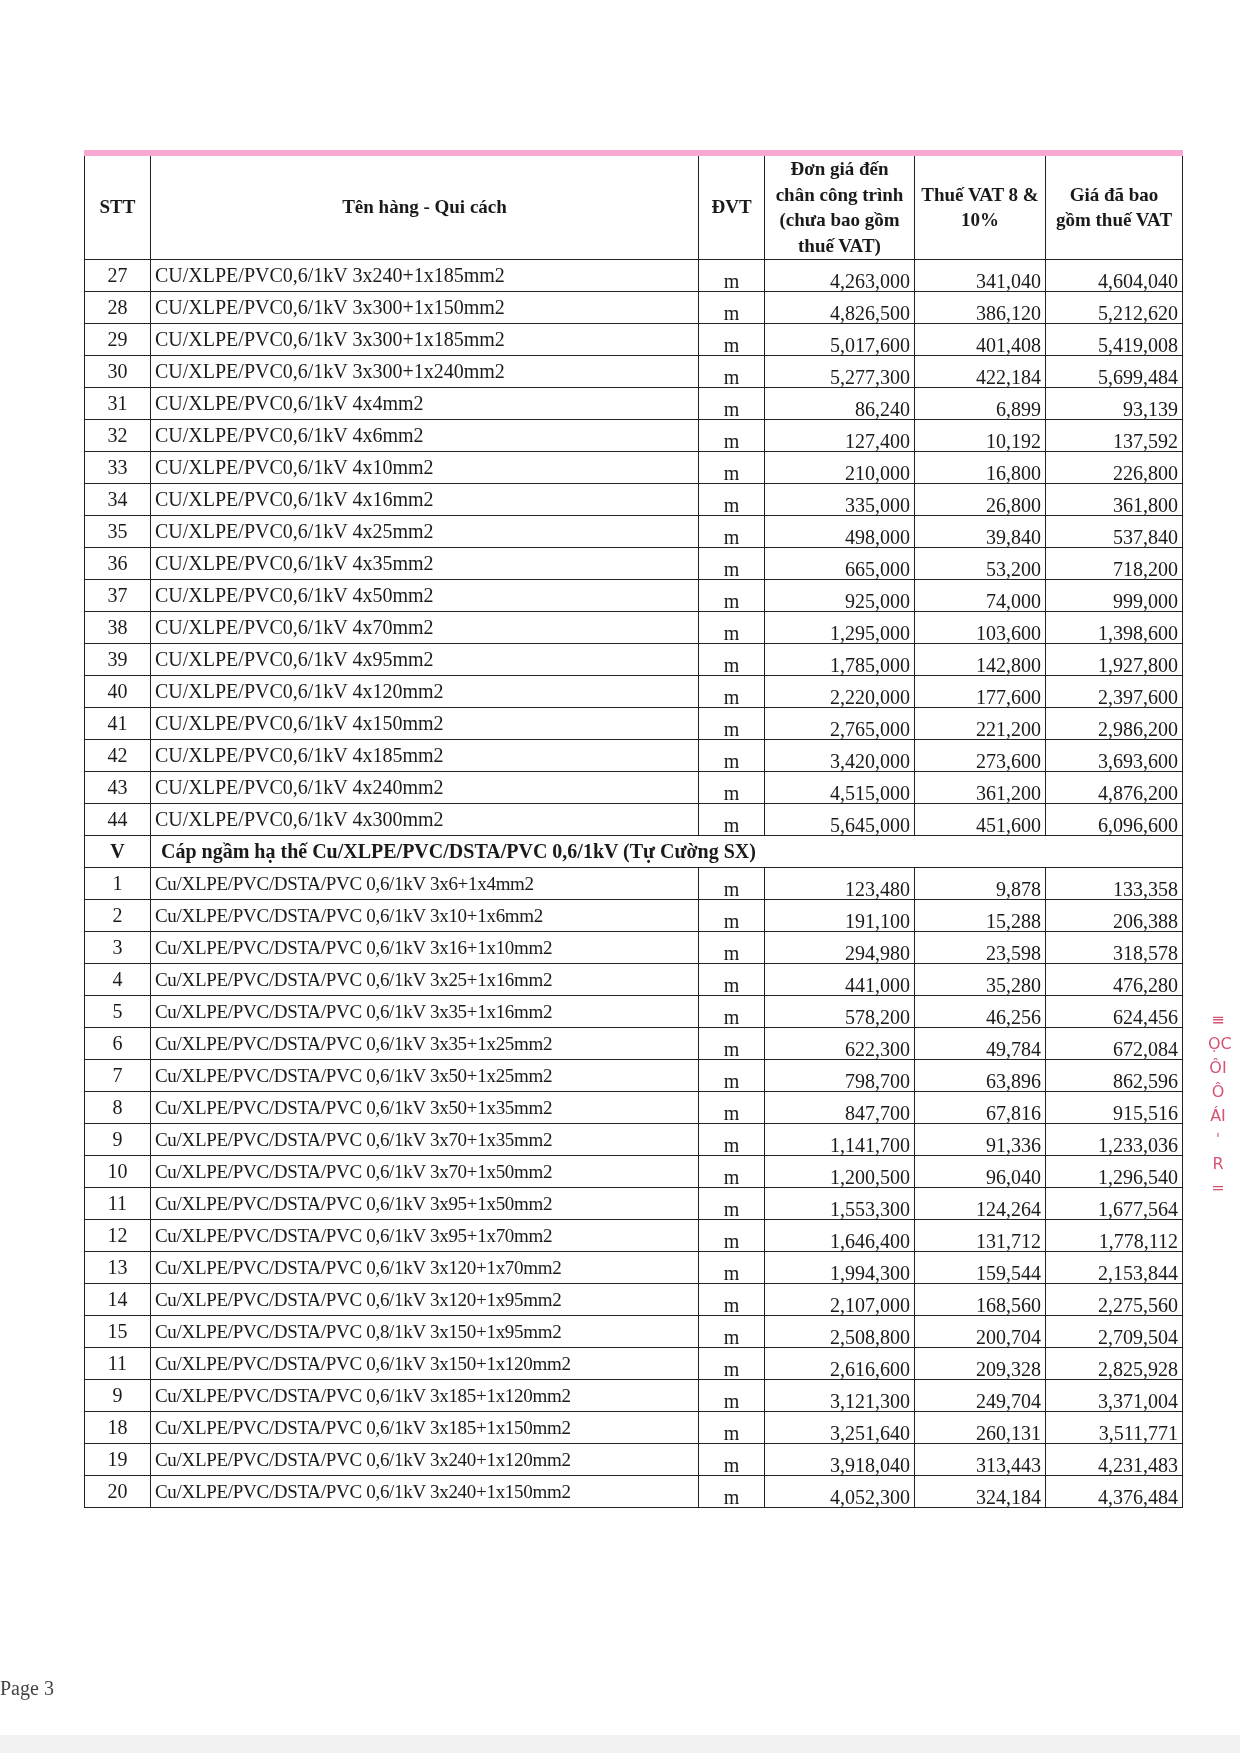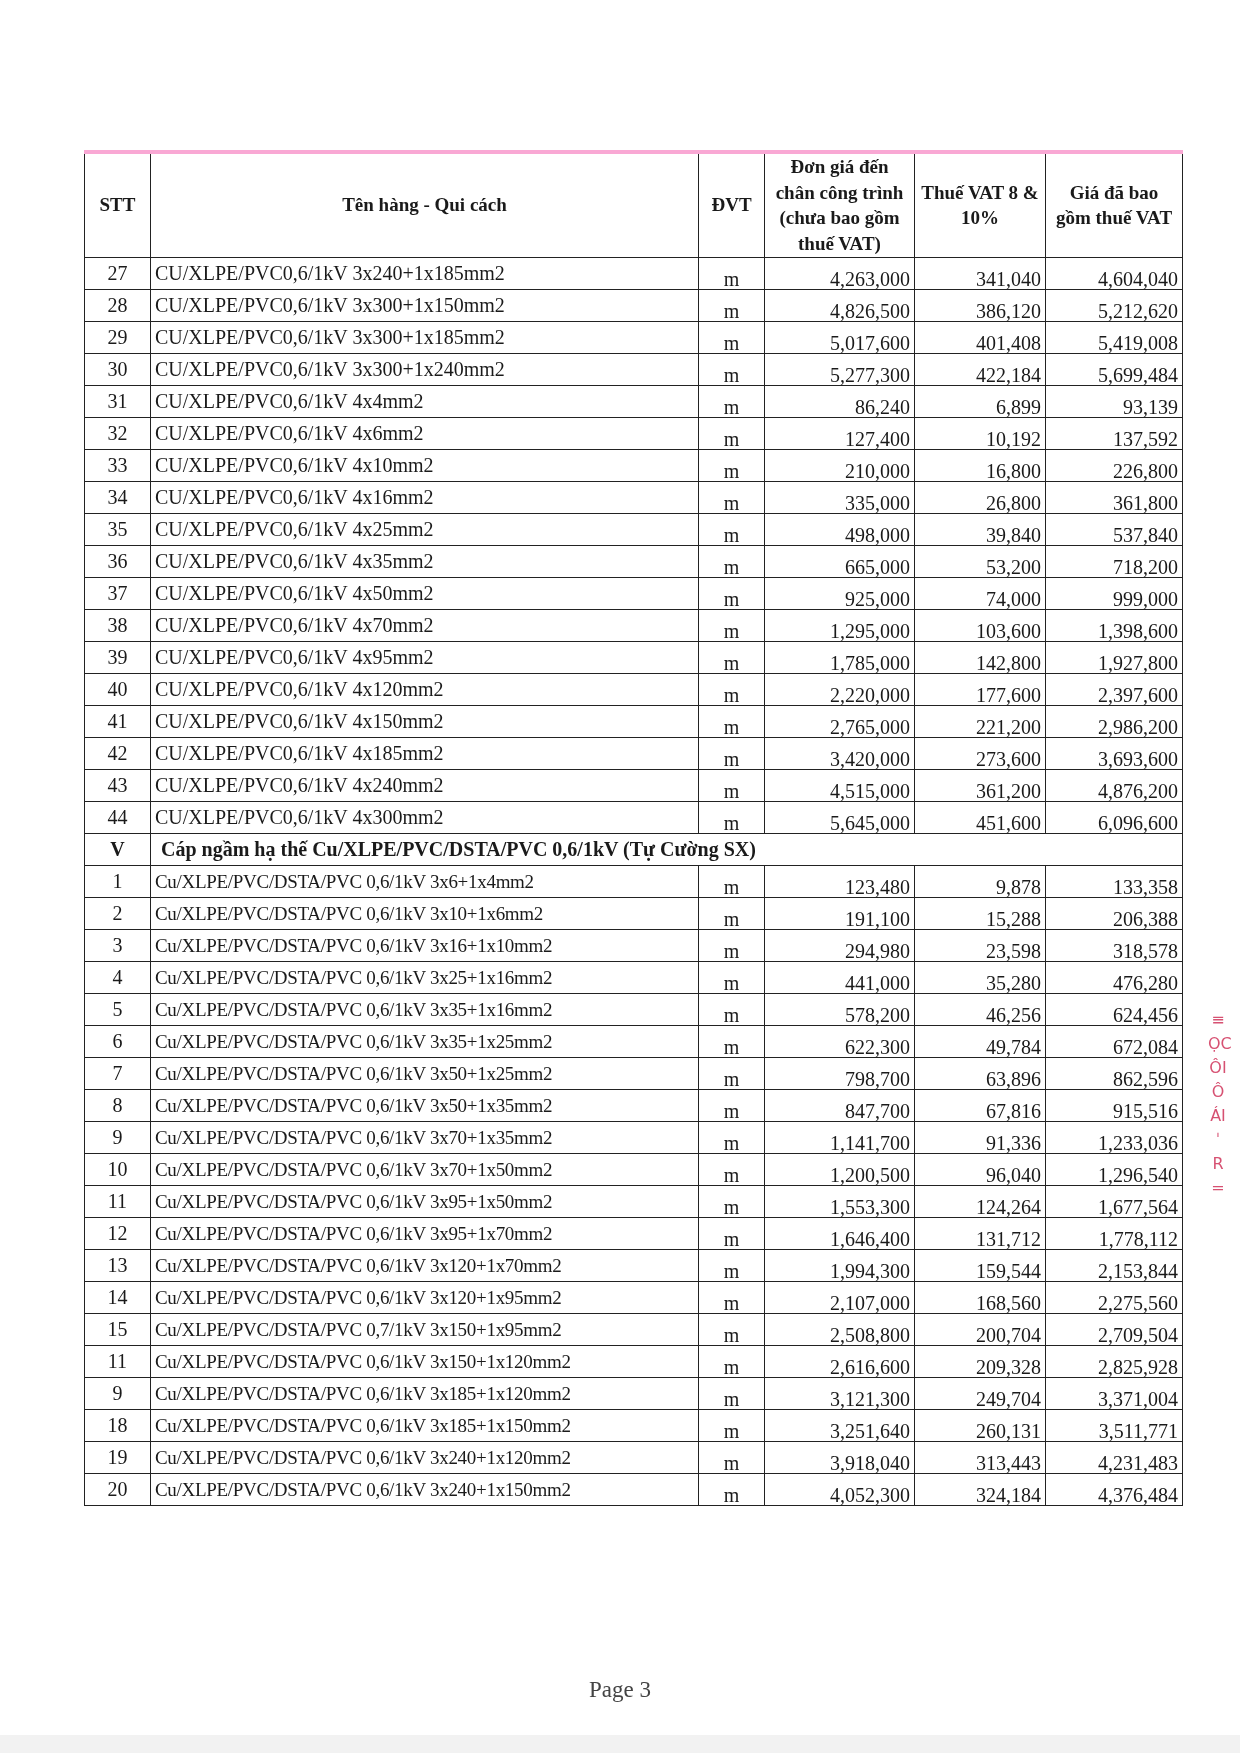--- a/index.html
+++ b/index.html
@@ -30,21 +30,21 @@
       font-size: 20px;
       line-height: 1;
     }
     table.price-table thead th {
       height: 104px;
       font-weight: bold;
       text-align: center;
       vertical-align: middle;
       font-size: 19px;
       line-height: 1.35;
-      border-top: 4px solid #f9a8d4;
+      border-top: 6px solid #f9a8d4;
     }
     col.c-stt { width: 66px; }
     col.c-name { width: 548px; }
     col.c-dvt { width: 66px; }
     col.c-price { width: 150px; }
     col.c-vat { width: 131px; }
     col.c-total { width: 137px; }
     td.stt { text-align: center; }
     td.name { text-align: left; white-space: nowrap; overflow: hidden; }
     td.name.cu-dsta { font-size: 19px; letter-spacing: -0.3px; }
@@ -55,22 +55,21 @@
       border-right: none;
       white-space: nowrap;
       overflow: visible;
       font-size: 20px;
       padding-left: 10px;
     }
     tr.section-row td.section-empty { border-left: none; }
     .page-number {
       position: absolute;
       top: 1677px; left: 0; width: 1240px;
-      text-align: center;
-      font-size: 23px;
+      font-size: 20px;
       color: #444;
     }
     .stamp {
       position: absolute;
       left: 1208px; top: 1008px;
       width: 20px; height: 210px;
       color: #d0335a;
       font-family: "DejaVu Sans", sans-serif;
       font-size: 16px;
       line-height: 1.5;
@@ -362,21 +361,21 @@
       <tr>
         <td class="stt">14</td>
         <td class="name cu-dsta">Cu/XLPE/PVC/DSTA/PVC 0,6/1kV 3x120+1x95mm2</td>
         <td class="unit">m</td>
         <td class="num">2,107,000</td>
         <td class="num">168,560</td>
         <td class="num">2,275,560</td>
       </tr>
       <tr>
         <td class="stt">15</td>
-        <td class="name cu-dsta">Cu/XLPE/PVC/DSTA/PVC 0,7/1kV 3x150+1x95mm2</td>
+        <td class="name cu-dsta">Cu/XLPE/PVC/DSTA/PVC 0,8/1kV 3x150+1x95mm2</td>
         <td class="unit">m</td>
         <td class="num">2,508,800</td>
         <td class="num">200,704</td>
         <td class="num">2,709,504</td>
       </tr>
       <tr>
         <td class="stt">11</td>
         <td class="name cu-dsta">Cu/XLPE/PVC/DSTA/PVC 0,6/1kV 3x150+1x120mm2</td>
         <td class="unit">m</td>
         <td class="num">2,616,600</td>

